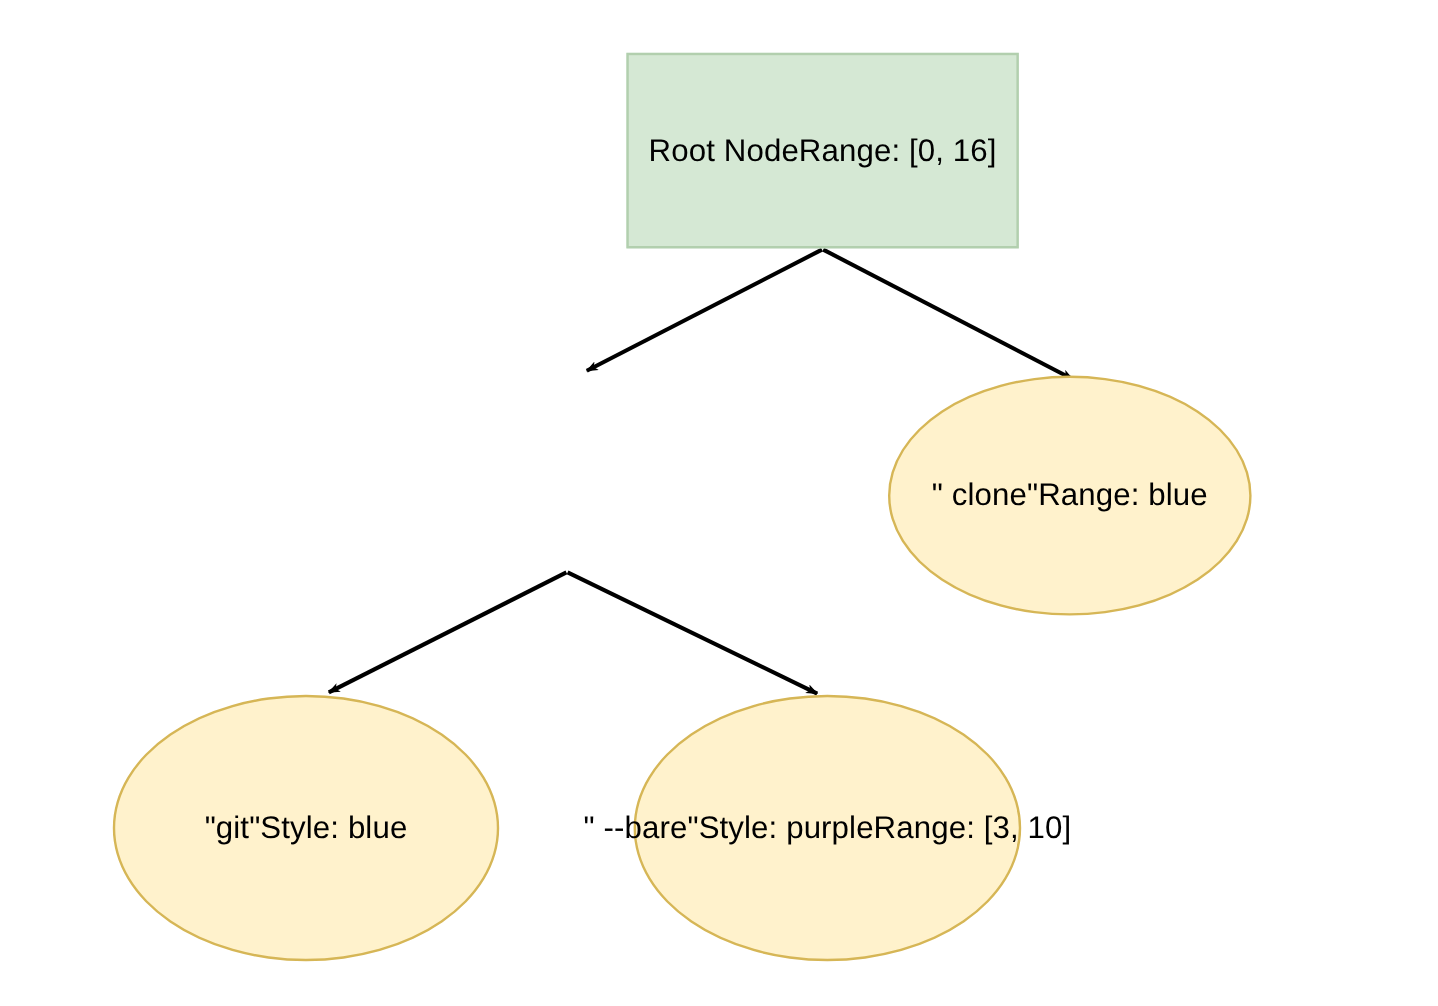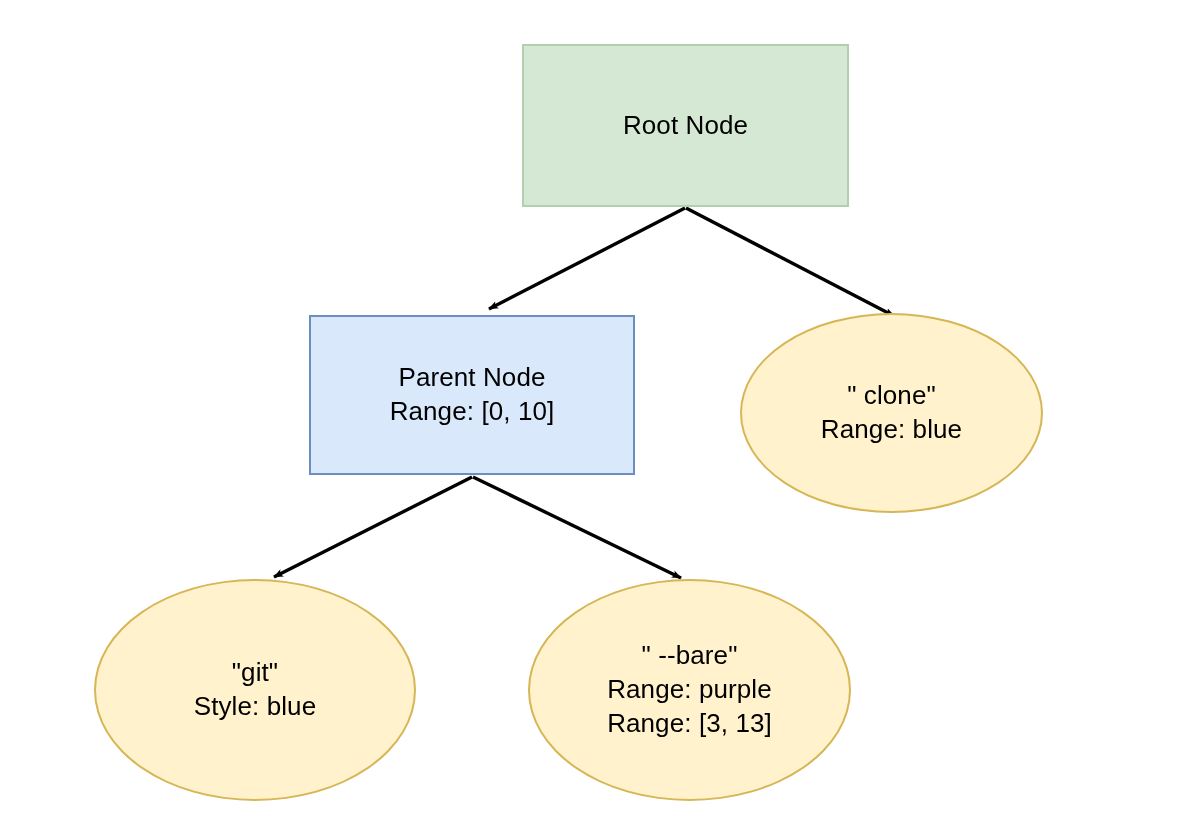--- a/index.html
+++ b/index.html
@@ -22,21 +22,21 @@
     position: absolute;
     left: 0;
     top: 0;
     width: 1198px;
     height: 838px;
     pointer-events: none;
   }
   .node {
     position: absolute;
     display: flex;
-    flex-direction: column;
+    flex-direction: row;
     align-items: center;
     justify-content: center;
     box-sizing: border-box;
     text-align: center;
     color: #000000;
     font-size: 26px;
     line-height: 1.30;
     letter-spacing: 0.1px;
     white-space: pre;
   }
@@ -120,36 +120,33 @@
       <line x1="472" y1="477" x2="274" y2="577" stroke="#000000" stroke-width="3.4" marker-end="url(#arrowhead)"></line>
     </g>
 
     <g>
       <line x1="473" y1="477" x2="681" y2="578" stroke="#000000" stroke-width="3.4" marker-end="url(#arrowhead)"></line>
     </g>
   </svg>
 
   <div id="node-root" class="node node-rect">
     <span class="node-line">Root Node</span>
+    <span class="node-line">Range: [0, 16]</span>
   </div>
 
-  <div id="node-parent" class="node node-rect">
-    <span class="node-line">Parent Node</span>
-    <span class="node-line">Range: [0, 10]</span>
-  </div>
 
   <div id="node-clone" class="node node-ellipse">
     <span class="node-line">" clone"</span>
     <span class="node-line">Range: blue</span>
   </div>
 
   <div id="node-git" class="node node-ellipse">
     <span class="node-line">"git"</span>
     <span class="node-line">Style: blue</span>
   </div>
 
   <div id="node-bare" class="node node-ellipse">
     <span class="node-line">" --bare"</span>
-    <span class="node-line">Range: purple</span>
-    <span class="node-line">Range: [3, 13]</span>
+    <span class="node-line">Style: purple</span>
+    <span class="node-line">Range: [3, 10]</span>
   </div>
 
 </div>
 
 </body></html>

